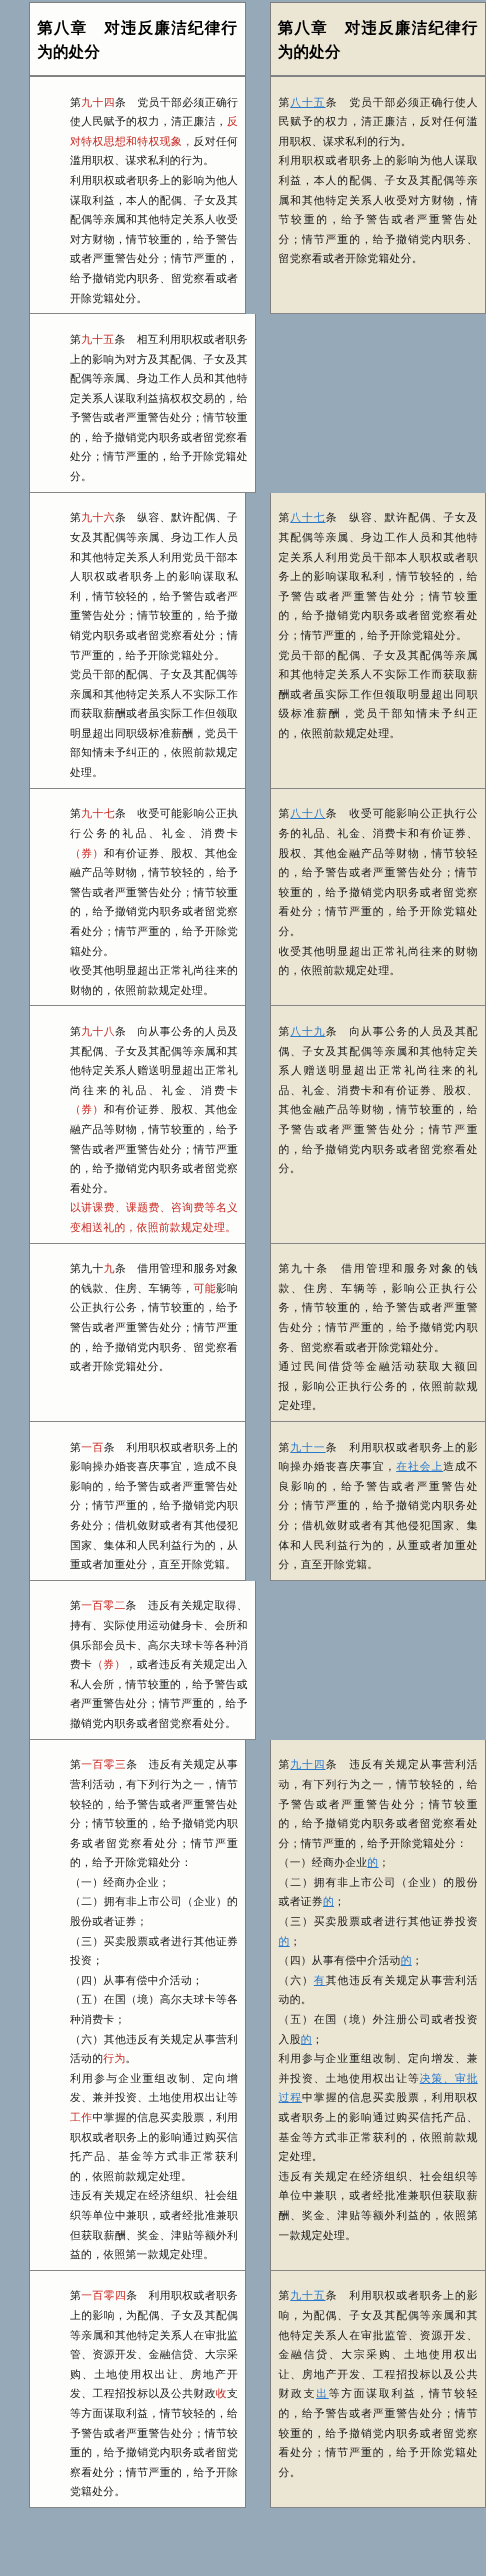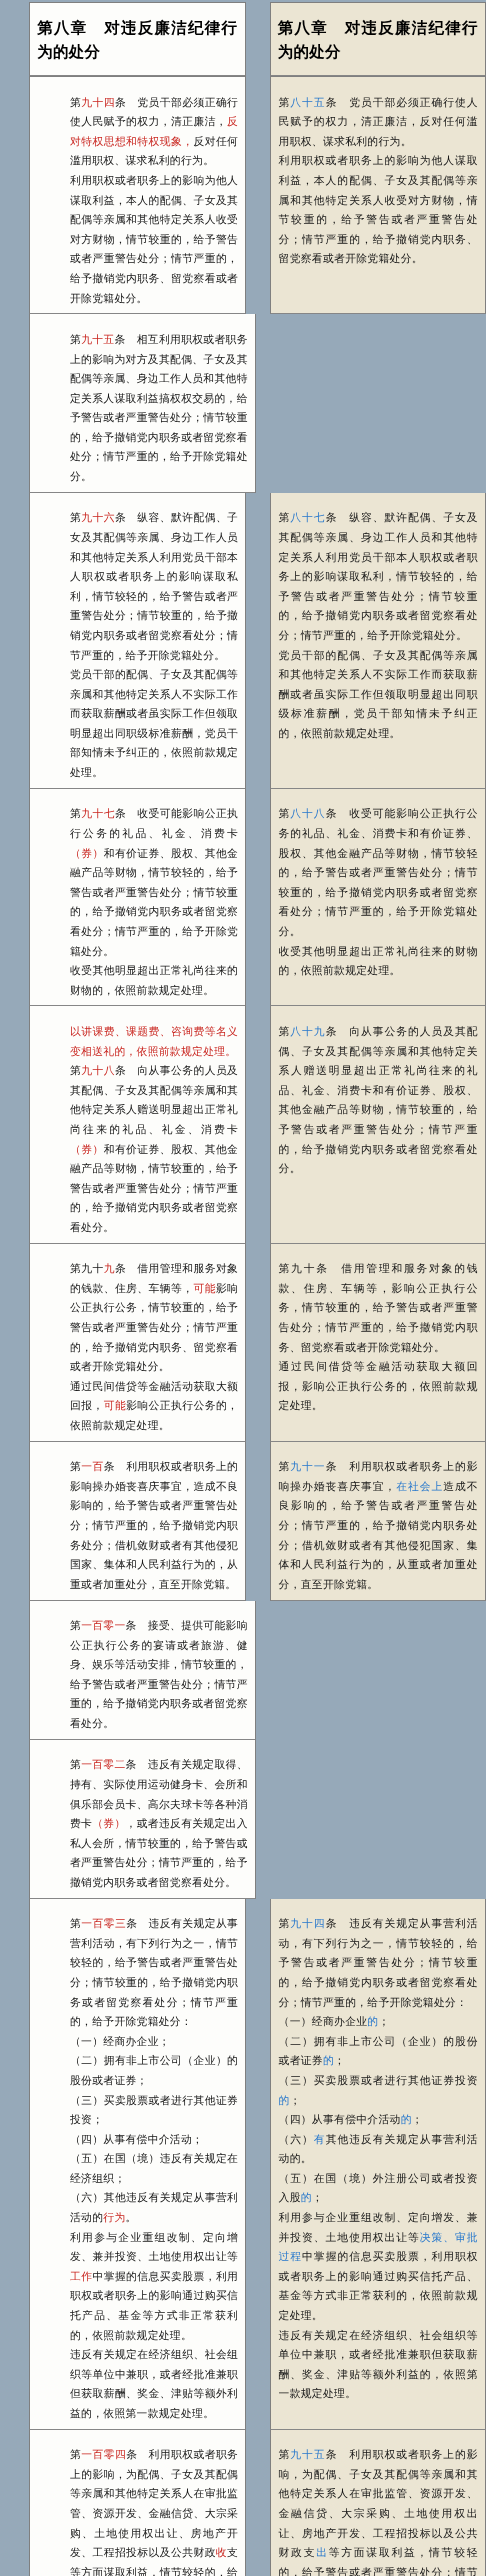--- a/index.html
+++ b/index.html
@@ -36,21 +36,21 @@
   .cell.old{background:#ebe5d3;}
   .cell.head{
     font-size:15.5px;
     font-weight:bold;
     line-height:24px;
     padding:13.4px 7.2px 11.3px 7.2px;
     color:#000;
   }
   .cell p{margin:0;}
   .red{color:#c9251f;}
-  .blue{color:#2878cc;}
+  .blue{color:#2878cc;text-decoration:underline;}
 </style>
 </head>
 <body>
 
 <div class="doc">
   <div class="row">
     <div class="cell new head">第八章　对违反廉洁纪律行为的处分</div>
     <div class="cell old head">第八章　对违反廉洁纪律行为的处分</div>
   </div>
   <div id="rows-root">
@@ -84,63 +84,59 @@
           <p><span>第</span><span class="red">九十七</span><span>条　收受可能影响公正执行公务的礼品、礼金、消费卡</span><span class="red">（券）</span><span>和有价证券、股权、其他金融产品等财物，情节较轻的，给予警告或者严重警告处分；情节较重的，给予撤销党内职务或者留党察看处分；情节严重的，给予开除党籍处分。</span></p>
           <p><span>收受其他明显超出正常礼尚往来的财物的，依照前款规定处理。</span></p>
         </div>
         <div class="cell old">
           <p><span>第</span><span class="blue">八十八</span><span>条　收受可能影响公正执行公务的礼品、礼金、消费卡和有价证券、股权、其他金融产品等财物，情节较轻的，给予警告或者严重警告处分；情节较重的，给予撤销党内职务或者留党察看处分；情节严重的，给予开除党籍处分。</span></p>
           <p><span>收受其他明显超出正常礼尚往来的财物的，依照前款规定处理。</span></p>
         </div>
       </div>
       <div class="row">
         <div class="cell new">
+          <p><span>第</span><span class="red">九十八</span><span>条　向从事公务的人员及其配偶、子女及其配偶等亲属和其他特定关系人赠送明显超出正常礼尚往来的礼品、礼金、消费卡</span><span class="red">（券）</span><span>和有价证券、股权、其他金融产品等财物，情节较重的，给予警告或者严重警告处分；情节严重的，给予撤销党内职务或者留党察看处分。</span></p>
           <p><span class="red">以讲课费、课题费、咨询费等名义变相送礼的，依照前款规定处理。</span></p>
-          <p><span>第</span><span class="red">九十八</span><span>条　向从事公务的人员及其配偶、子女及其配偶等亲属和其他特定关系人赠送明显超出正常礼尚往来的礼品、礼金、消费卡</span><span class="red">（券）</span><span>和有价证券、股权、其他金融产品等财物，情节较重的，给予警告或者严重警告处分；情节严重的，给予撤销党内职务或者留党察看处分。</span></p>
         </div>
         <div class="cell old">
           <p><span>第</span><span class="blue">八十九</span><span>条　向从事公务的人员及其配偶、子女及其配偶等亲属和其他特定关系人赠送明显超出正常礼尚往来的礼品、礼金、消费卡和有价证券、股权、其他金融产品等财物，情节较重的，给予警告或者严重警告处分；情节严重的，给予撤销党内职务或者留党察看处分。</span></p>
         </div>
       </div>
       <div class="row">
         <div class="cell new">
           <p><span>第九十</span><span class="red">九</span><span>条　借用管理和服务对象的钱款、住房、车辆等，</span><span class="red">可能</span><span>影响公正执行公务，情节较重的，给予警告或者严重警告处分；情节严重的，给予撤销党内职务、留党察看或者开除党籍处分。</span></p>
-          <p><span>通过民间借贷等金融活动获取大额回报，</span><span class="red">可能</span><span>影响公正执行公务的，依照前款规定处理。</span></p>
         </div>
         <div class="cell old">
           <p><span>第九十条　借用管理和服务对象的钱款、住房、车辆等，影响公正执行公务，情节较重的，给予警告或者严重警告处分；情节严重的，给予撤销党内职务、留党察看或者开除党籍处分。</span></p>
           <p><span>通过民间借贷等金融活动获取大额回报，影响公正执行公务的，依照前款规定处理。</span></p>
         </div>
       </div>
       <div class="row">
         <div class="cell new">
           <p><span>第</span><span class="red">一百</span><span>条　利用职权或者职务上的影响操办婚丧喜庆事宜，造成不良影响的，给予警告或者严重警告处分；情节严重的，给予撤销党内职务处分；借机敛财或者有其他侵犯国家、集体和人民利益行为的，从重或者加重处分，直至开除党籍。</span></p>
         </div>
         <div class="cell old">
           <p><span>第</span><span class="blue">九十一</span><span>条　利用职权或者职务上的影响操办婚丧喜庆事宜，</span><span class="blue">在社会上</span><span>造成不良影响的，给予警告或者严重警告处分；情节严重的，给予撤销党内职务处分；借机敛财或者有其他侵犯国家、集体和人民利益行为的，从重或者加重处分，直至开除党籍。</span></p>
         </div>
       </div>
       <div class="row">
-        <div class="cell new">
-          <p><span>第</span><span class="red">一百零一</span><span>条　接受、提供可能影响公正执行公务的宴请或者旅游、健身、娱乐等活动安排，情节较重的，给予警告或者严重警告处分；情节严重的，给予撤销党内职务或者留党察看处分。</span></p>
-        </div>
       </div>
       <div class="row">
         <div class="cell new">
           <p><span>第</span><span class="red">一百零二</span><span>条　违反有关规定取得、持有、实际使用运动健身卡、会所和俱乐部会员卡、高尔夫球卡等各种消费卡</span><span class="red">（券）</span><span>，或者违反有关规定出入私人会所，情节较重的，给予警告或者严重警告处分；情节严重的，给予撤销党内职务或者留党察看处分。</span></p>
         </div>
       </div>
       <div class="row">
         <div class="cell new">
           <p><span>第</span><span class="red">一百零三</span><span>条　违反有关规定从事营利活动，有下列行为之一，情节较轻的，给予警告或者严重警告处分；情节较重的，给予撤销党内职务或者留党察看处分；情节严重的，给予开除党籍处分：</span></p>
           <p><span>（一）经商办企业；</span></p>
           <p><span>（二）拥有非上市公司（企业）的股份或者证券；</span></p>
           <p><span>（三）买卖股票或者进行其他证券投资；</span></p>
           <p><span>（四）从事有偿中介活动；</span></p>
-          <p><span>（五）在国（境）违反有关规定在经济组织；</span></p>
+          <p><span>（五）在国（境）高尔夫球卡等各种消费卡；</span></p>
           <p><span>（六）其他违反有关规定从事营利活动的</span><span class="red">行为</span><span>。</span></p>
           <p><span>利用参与企业重组改制、定向增发、兼并投资、土地使用权出让等</span><span class="red">工作</span><span>中掌握的信息买卖股票，利用职权或者职务上的影响通过购买信托产品、基金等方式非正常获利的，依照前款规定处理。</span></p>
           <p><span>违反有关规定在经济组织、社会组织等单位中兼职，或者经批准兼职但获取薪酬、奖金、津贴等额外利益的，依照第一款规定处理。</span></p>
         </div>
         <div class="cell old">
           <p><span>第</span><span class="blue">九十四</span><span>条　违反有关规定从事营利活动，有下列行为之一，情节较轻的，给予警告或者严重警告处分；情节较重的，给予撤销党内职务或者留党察看处分；情节严重的，给予开除党籍处分：</span></p>
           <p><span>（一）经商办企业</span><span class="blue">的</span><span>；</span></p>
           <p><span>（二）拥有非上市公司（企业）的股份或者证券</span><span class="blue">的</span><span>；</span></p>
           <p><span>（三）买卖股票或者进行其他证券投资</span><span class="blue">的</span><span>；</span></p>
           <p><span>（四）从事有偿中介活动</span><span class="blue">的</span><span>；</span></p>

